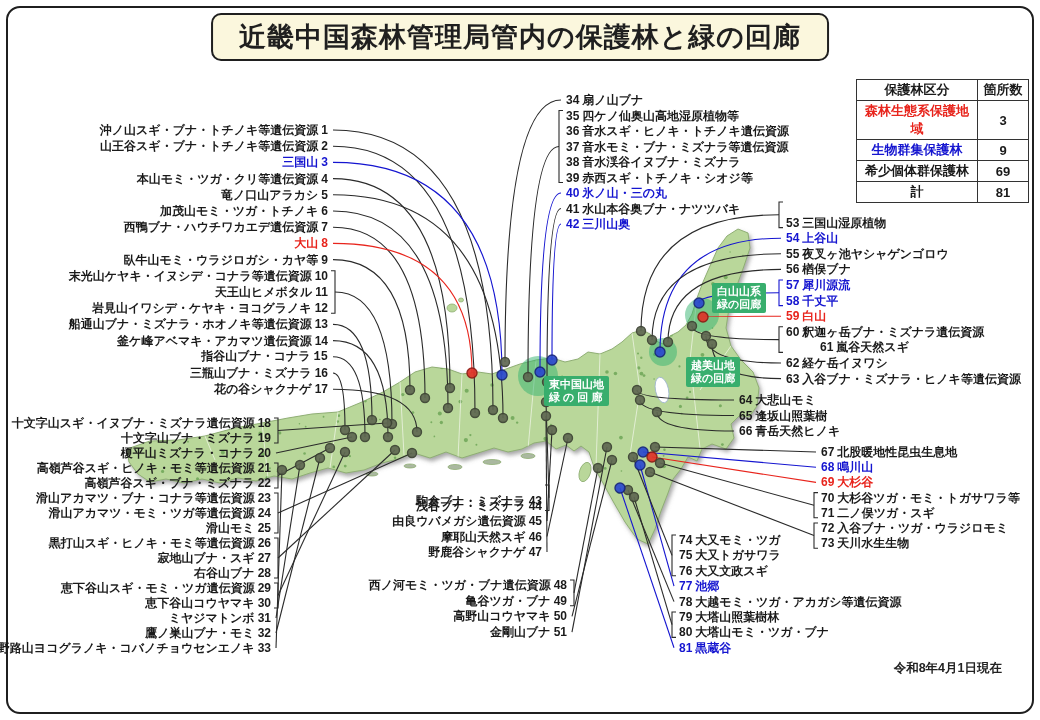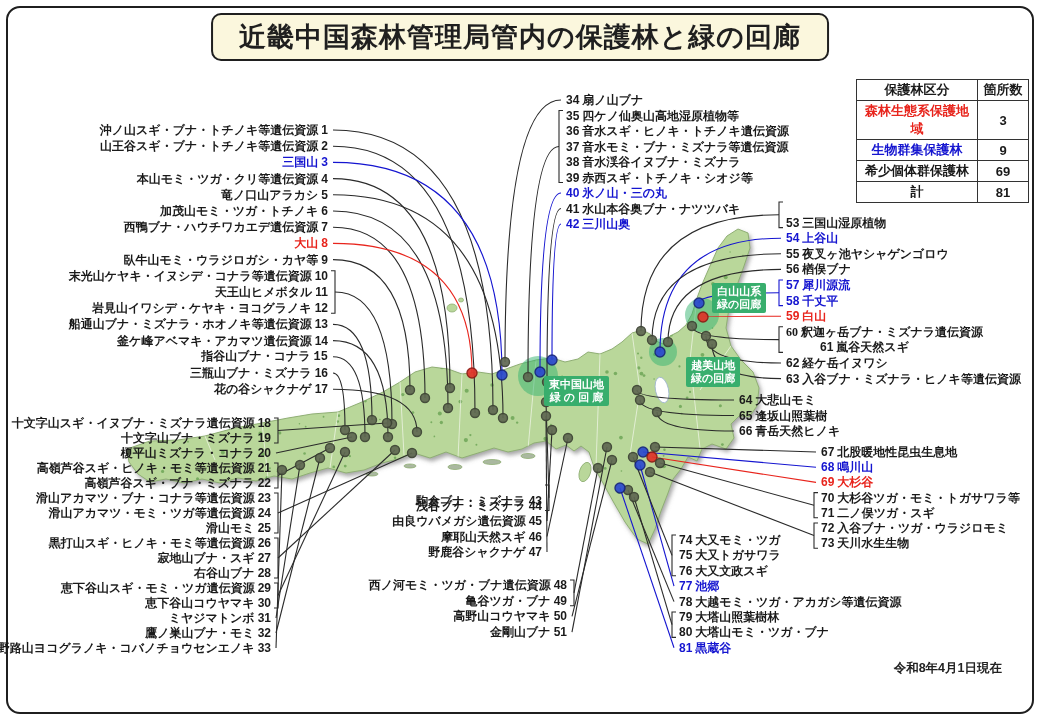--- a/index.html
+++ b/index.html
@@ -8,21 +8,21 @@
   .frame{position:absolute;inset:6px;border:2.5px solid #1f1f1f;border-radius:14px;pointer-events:none;}
   .title-box{position:absolute;top:13px;left:50%;transform:translateX(-50%);
        background:#fbf7dd;border:2.5px solid #1f1f1f;border-radius:10px;
        padding:4px 26px;font-size:27px;font-weight:bold;color:#1f1f1f;
        letter-spacing:1px;white-space:nowrap;z-index:30;}
   #map-svg{position:absolute;left:0;top:0;z-index:5;}
   #label-layer{position:absolute;inset:0;z-index:10;}
   .entry{position:absolute;font-size:12px;font-weight:bold;white-space:nowrap;line-height:14px;color:#1a1a1a;}
   .entry .num{margin:0 3px;}
   .badge{position:absolute;z-index:20;background:rgba(56,174,109,0.9);color:#fff;
-       font-size:11px;font-weight:bold;line-height:13px;text-align:center;
+       font-size:11px;font-weight:bold;line-height:13px;
        padding:2px 5px;border-radius:2px;white-space:nowrap;}
   table.legend{position:absolute;left:856px;top:79px;z-index:25;border-collapse:collapse;
        background:#fff;font-size:13px;font-weight:bold;color:#1a1a1a;}
   table.legend th,table.legend td{border:1.4px solid #333;padding:1px 4px;height:15px;text-align:center;}
   table.legend th.c1,table.legend td.c1{width:112px;}
   table.legend th.c2,table.legend td.c2{width:42px;}
   .date-note{position:absolute;right:38px;top:660px;z-index:25;font-size:12.5px;font-weight:bold;color:#222;}
 </style>
 </head>
 <body>
@@ -560,21 +560,21 @@
       <div class="entry" style="top: 593.7px; color: rgb(26, 26, 26); right: 470px;"><span>亀谷ツガ・ブナ</span><span class="num">49</span></div>
       <div class="entry" style="top: 609.4px; color: rgb(26, 26, 26); right: 470px;"><span>高野山コウヤマキ</span><span class="num">50</span></div>
       <div class="entry" style="top: 625.1px; color: rgb(26, 26, 26); right: 470px;"><span>金剛山ブナ</span><span class="num">51</span></div>
       <div class="entry" style="top: 215.6px; color: rgb(26, 26, 26); left: 783px;"><span class="num">53</span><span>三国山湿原植物</span></div>
       <div class="entry" style="top: 231.2px; color: rgb(21, 21, 208); left: 783px;"><span class="num">54</span><span>上谷山</span></div>
       <div class="entry" style="top: 246.8px; color: rgb(26, 26, 26); left: 783px;"><span class="num">55</span><span>夜叉ヶ池ヤシャゲンゴロウ</span></div>
       <div class="entry" style="top: 262.4px; color: rgb(26, 26, 26); left: 783px;"><span class="num">56</span><span>楢俣ブナ</span></div>
       <div class="entry" style="top: 278px; color: rgb(21, 21, 208); left: 783px;"><span class="num">57</span><span>犀川源流</span></div>
       <div class="entry" style="top: 293.6px; color: rgb(21, 21, 208); left: 783px;"><span class="num">58</span><span>千丈平</span></div>
       <div class="entry" style="top: 309.2px; color: rgb(232, 37, 29); left: 783px;"><span class="num">59</span><span>白山</span></div>
-      <div class="entry" style="top: 324.8px; color: rgb(26, 26, 26); left: 783px; font-family: Liberation Serif, serif;"><span class="num">60</span><span>釈迦ヶ岳ブナ・ミズナラ遺伝資源</span></div>
+      <div class="entry" style="top: 324.8px; color: rgb(26, 26, 26); left: 783px;"><span class="num">60</span><span>釈迦ヶ岳ブナ・ミズナラ遺伝資源</span></div>
       <div class="entry" style="top: 340.4px; color: rgb(26, 26, 26); left: 783px; margin-left: 34px;"><span class="num">61</span><span>嵐谷天然スギ</span></div>
       <div class="entry" style="top: 356px; color: rgb(26, 26, 26); left: 783px;"><span class="num">62</span><span>経ケ岳イヌワシ</span></div>
       <div class="entry" style="top: 371.6px; color: rgb(26, 26, 26); left: 783px;"><span class="num">63</span><span>入谷ブナ・ミズナラ・ヒノキ等遺伝資源</span></div>
       <div class="entry" style="top: 393px; color: rgb(26, 26, 26); left: 736px;"><span class="num">64</span><span>大悲山モミ</span></div>
       <div class="entry" style="top: 408.5px; color: rgb(26, 26, 26); left: 736px;"><span class="num">65</span><span>逢坂山照葉樹</span></div>
       <div class="entry" style="top: 424px; color: rgb(26, 26, 26); left: 736px;"><span class="num">66</span><span>青岳天然ヒノキ</span></div>
       <div class="entry" style="top: 445px; color: rgb(26, 26, 26); left: 818px;"><span class="num">67</span><span>北股暖地性昆虫生息地</span></div>
       <div class="entry" style="top: 460.2px; color: rgb(21, 21, 208); left: 818px;"><span class="num">68</span><span>鳴川山</span></div>
       <div class="entry" style="top: 475.4px; color: rgb(232, 37, 29); left: 818px;"><span class="num">69</span><span>大杉谷</span></div>
       <div class="entry" style="top: 490.6px; color: rgb(26, 26, 26); left: 818px;"><span class="num">70</span><span>大杉谷ツガ・モミ・トガサワラ等</span></div>

